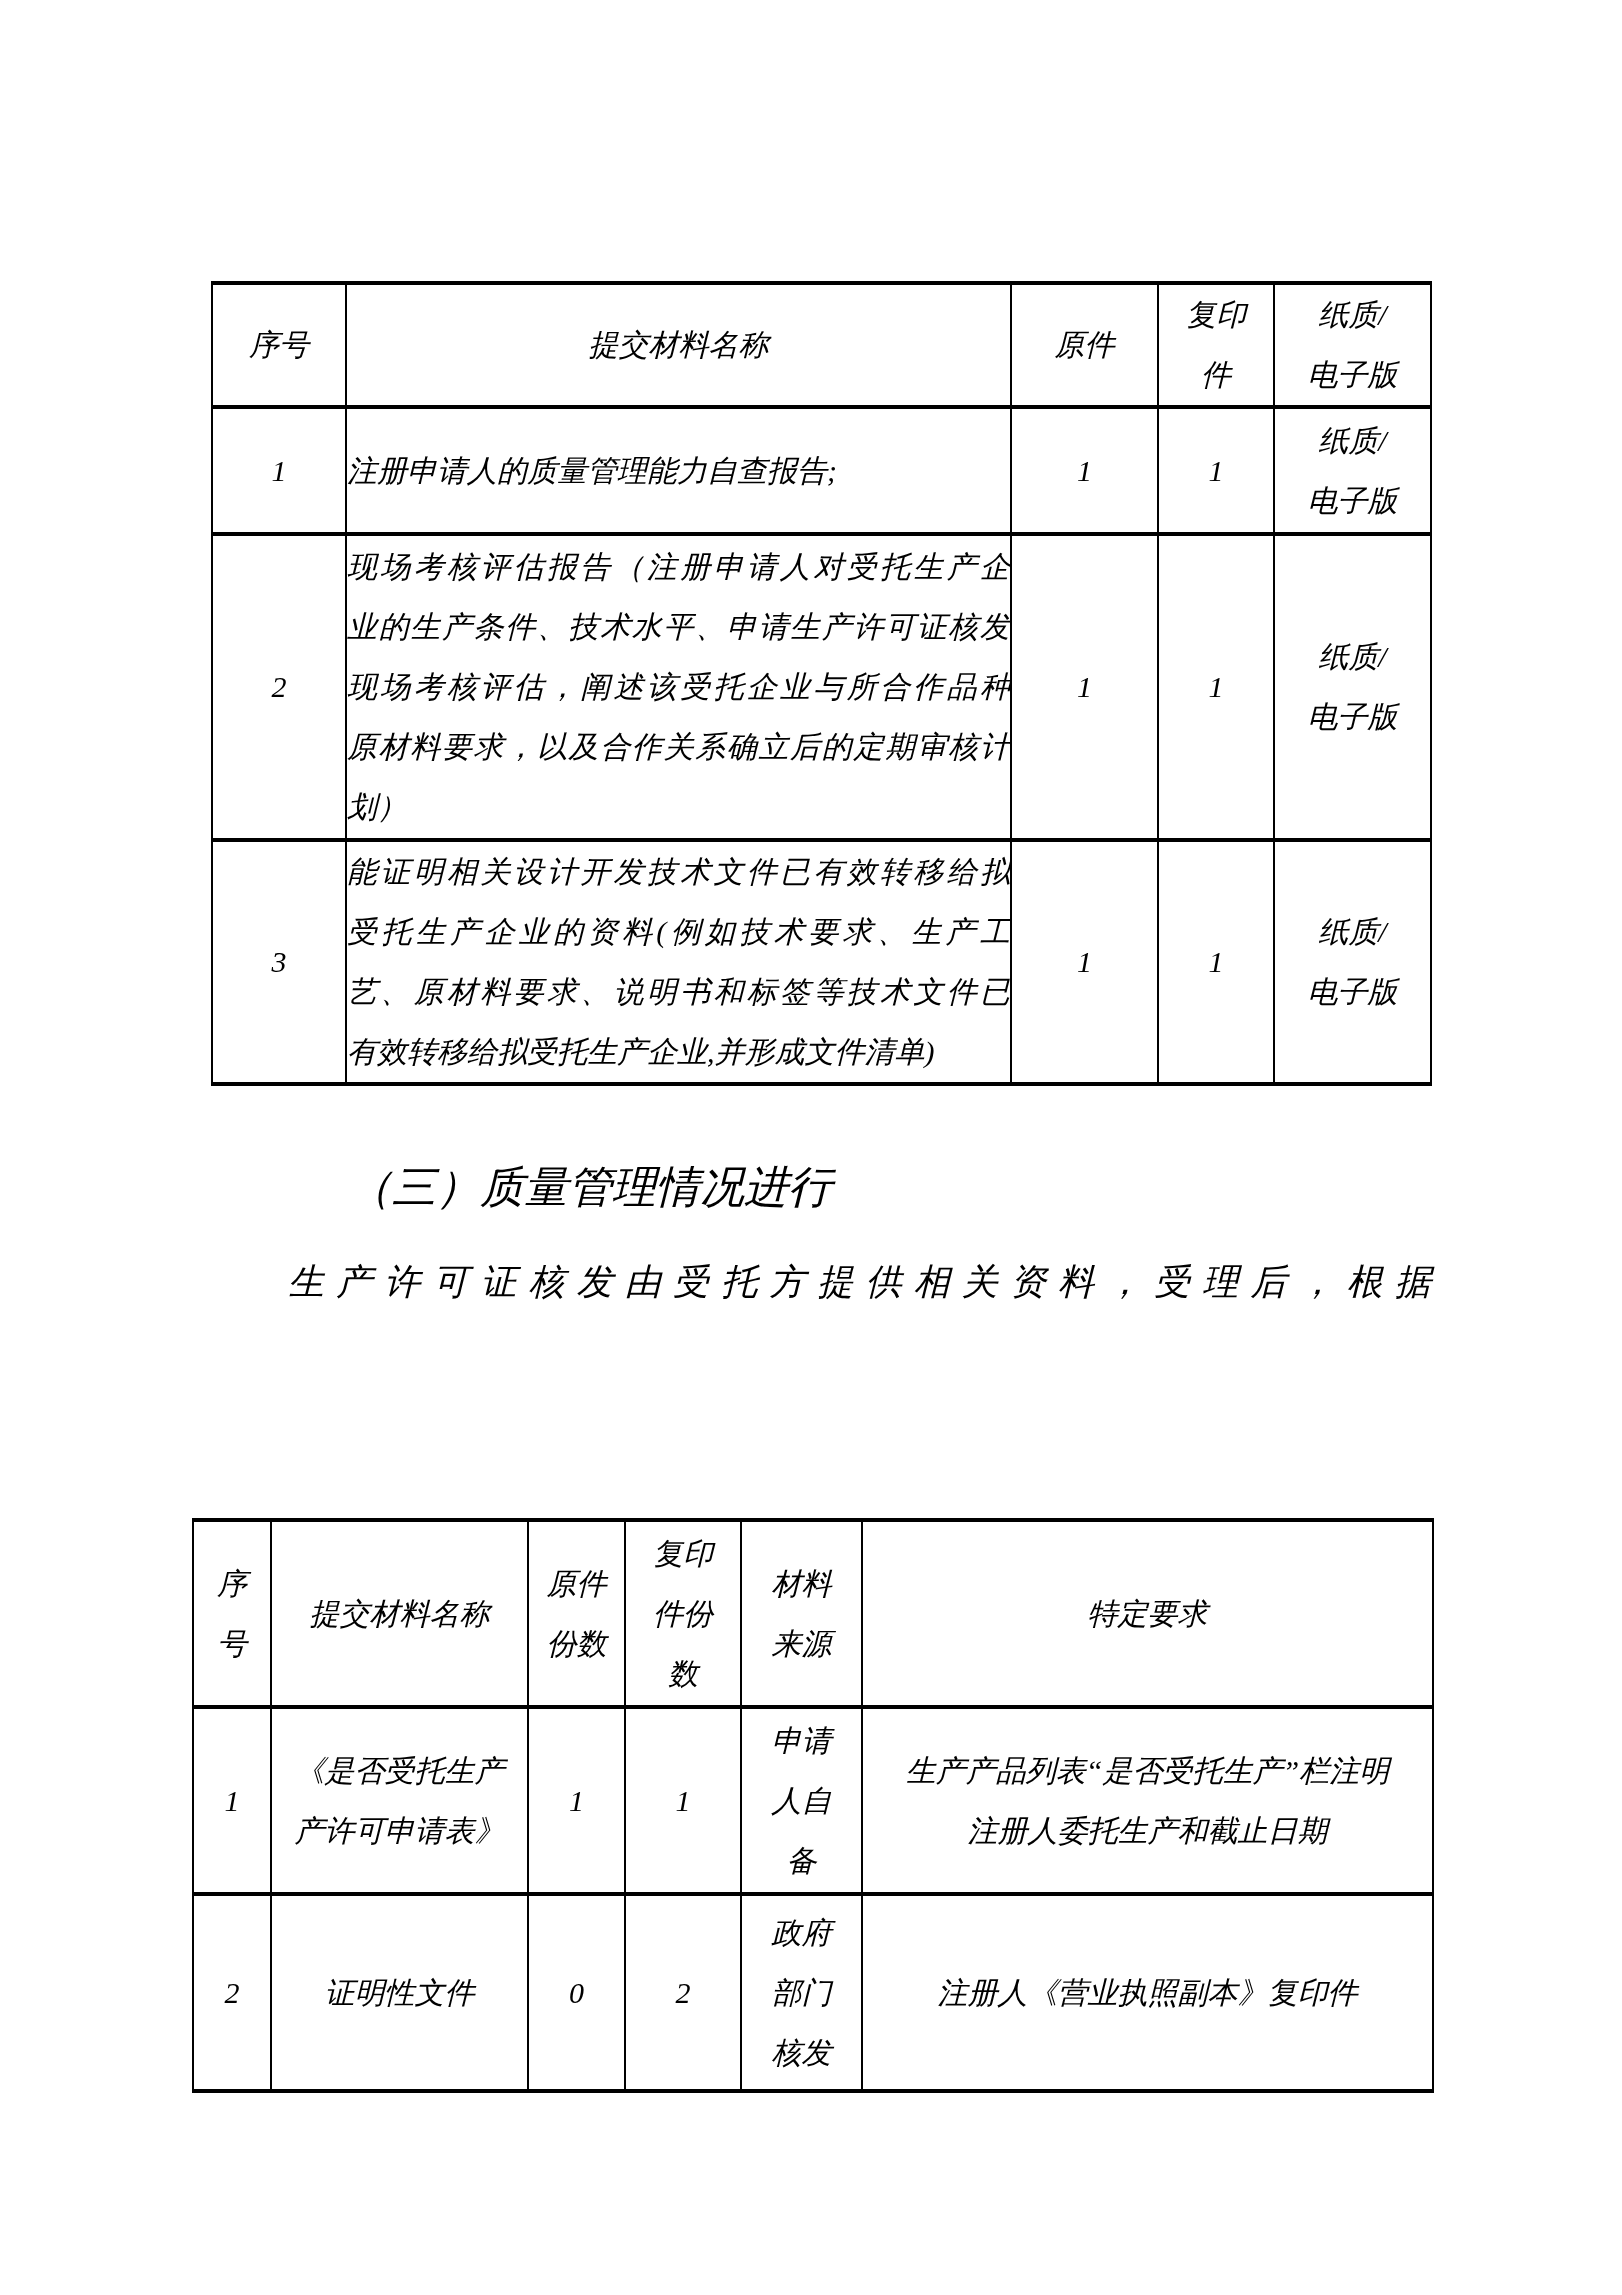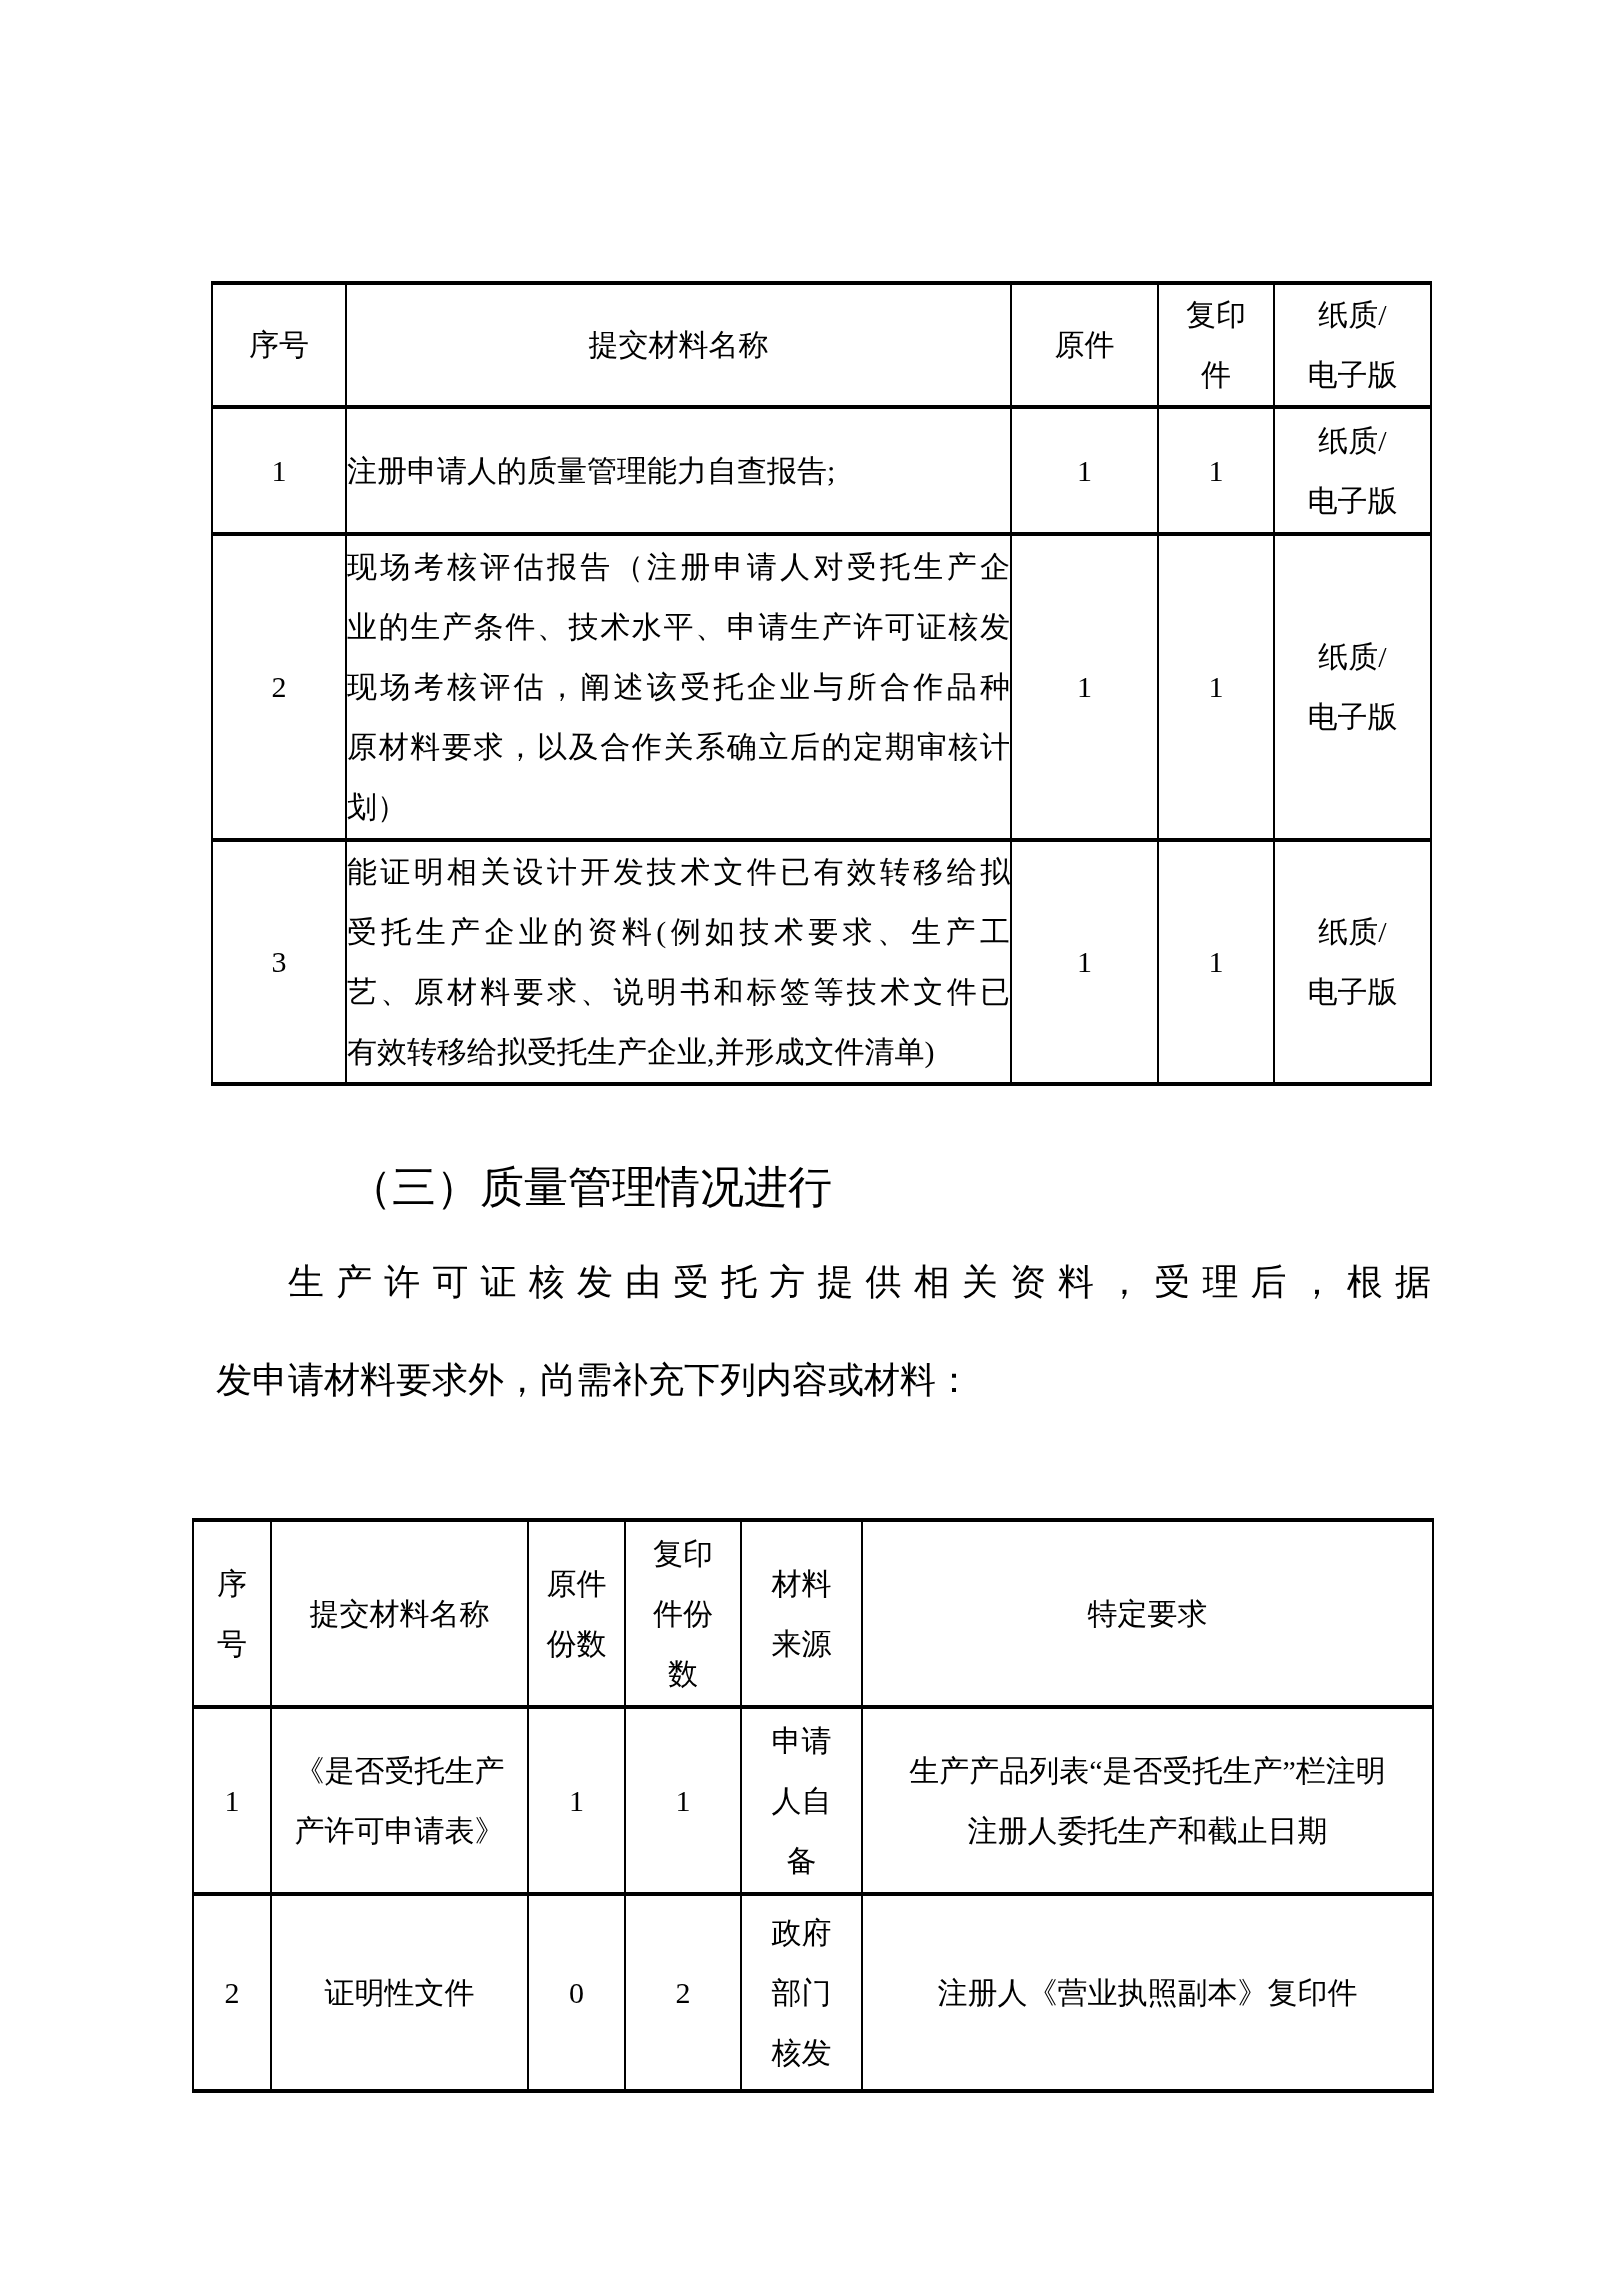--- a/index.html
+++ b/index.html
@@ -4,20 +4,21 @@
 <style>
   html, body { margin: 0; padding: 0; background: #888; }
   .page {
     position: relative;
     width: 1623px;
     height: 2295px;
     background: #ffffff;
     color: #000000;
     font-family: "Liberation Serif", "DejaVu Serif", serif;
     overflow: hidden;
+    font-style: italic;
   }
 
   
   table.doc-table {
     position: absolute;
     border-collapse: collapse;
     table-layout: fixed;
   }
   table.doc-table td {
     border-left: 2.6px solid #000;
@@ -141,21 +142,20 @@
       <td>1</td>
       <td class="pre">纸质/
 电子版</td>
     </tr>
   </tbody>
     </table>
 
   <div class="heading">（三）质量管理情况进行</div>
   <div class="para">
       <div class="jline">生产许可证核发由受托方提供相关资料，受理后，根据</div>
-      <div class="jline last">发申请材料要求外，尚需补充下列内容或材料：</div>
     </div>
 
   <table class="doc-table" id="table2">
     <colgroup>
       <col style="width:78px">
         <col style="width:257px">
         <col style="width:97px">
       <col style="width:116px">
         <col style="width:121px">
         <col style="width:571px">

